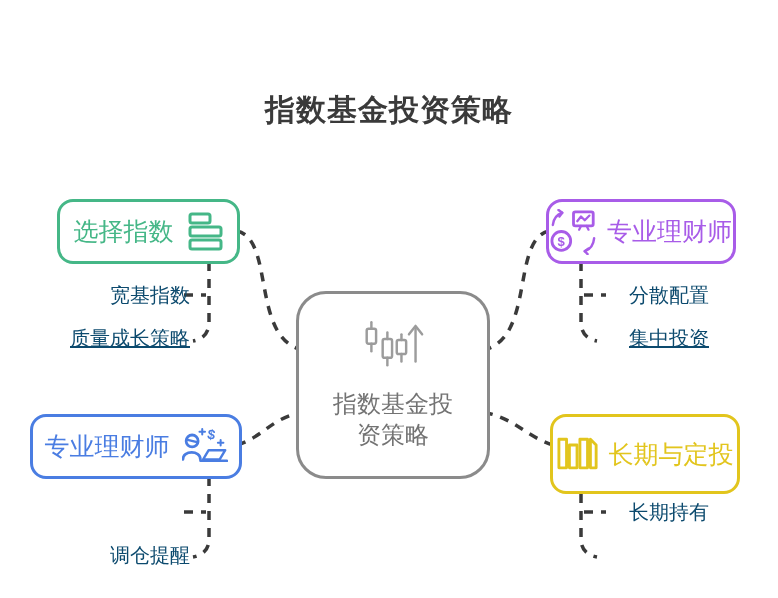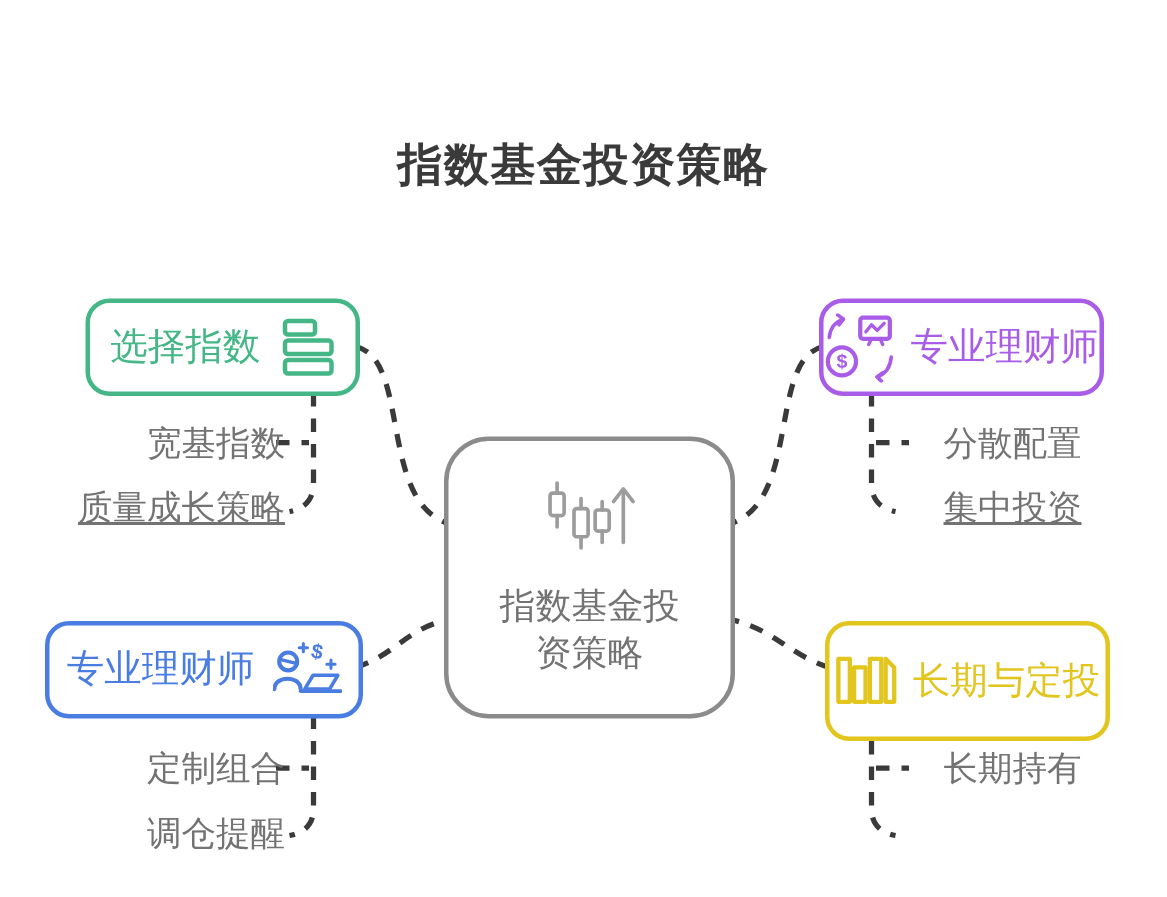--- a/index.html
+++ b/index.html
@@ -39,21 +39,21 @@
     position:absolute;left:296px;top:255px;width:194px;height:188px;box-sizing:border-box;
     background:#ffffff;border:3px solid #8b8b8b;border-radius:30px;
     display:flex;flex-direction:column;align-items:center;justify-content:center;
     z-index:2;cursor:pointer;
   }
   .center-node .ctext{
     color:#737373;font-size:24px;line-height:31px;text-align:center;margin-top:9px;
   }
 
   .sub{
-    position:absolute;z-index:2;font-size:23px;line-height:30px;color:#737373;white-space:nowrap;
+    position:absolute;z-index:2;font-size:20px;line-height:30px;color:#0c4a6e;white-space:nowrap;
   }
   .sub.l{left:0;width:190px;text-align:right;}
   .sub.r{left:629px;text-align:right;}
   .sub.row1{top:244px;}
   .sub.row2{top:287px;text-decoration:underline;}
   .sub.row3{top:461px;}
   .sub.row4{top:504px;}
 
   .footer-divider{
     position:absolute;left:0;top:591px;width:778px;height:7px;
@@ -158,18 +158,17 @@
     <div class="ctext">
       <div>指数基金投</div>
       <div>资策略</div>
     </div>
   </div>
 
   <div class="sub l row1">宽基指数</div>
   <div class="sub l row2">质量成长策略</div>
   <div class="sub r row1">分散配置</div>
   <div class="sub r row2">集中投资</div>
-  <div class="sub l row3">定制组合</div>
   <div class="sub r row3">长期持有</div>
   <div class="sub l row4">调仓提醒</div>
 
   <div class="footer-divider"></div>
 </div>
 
 </body></html>

